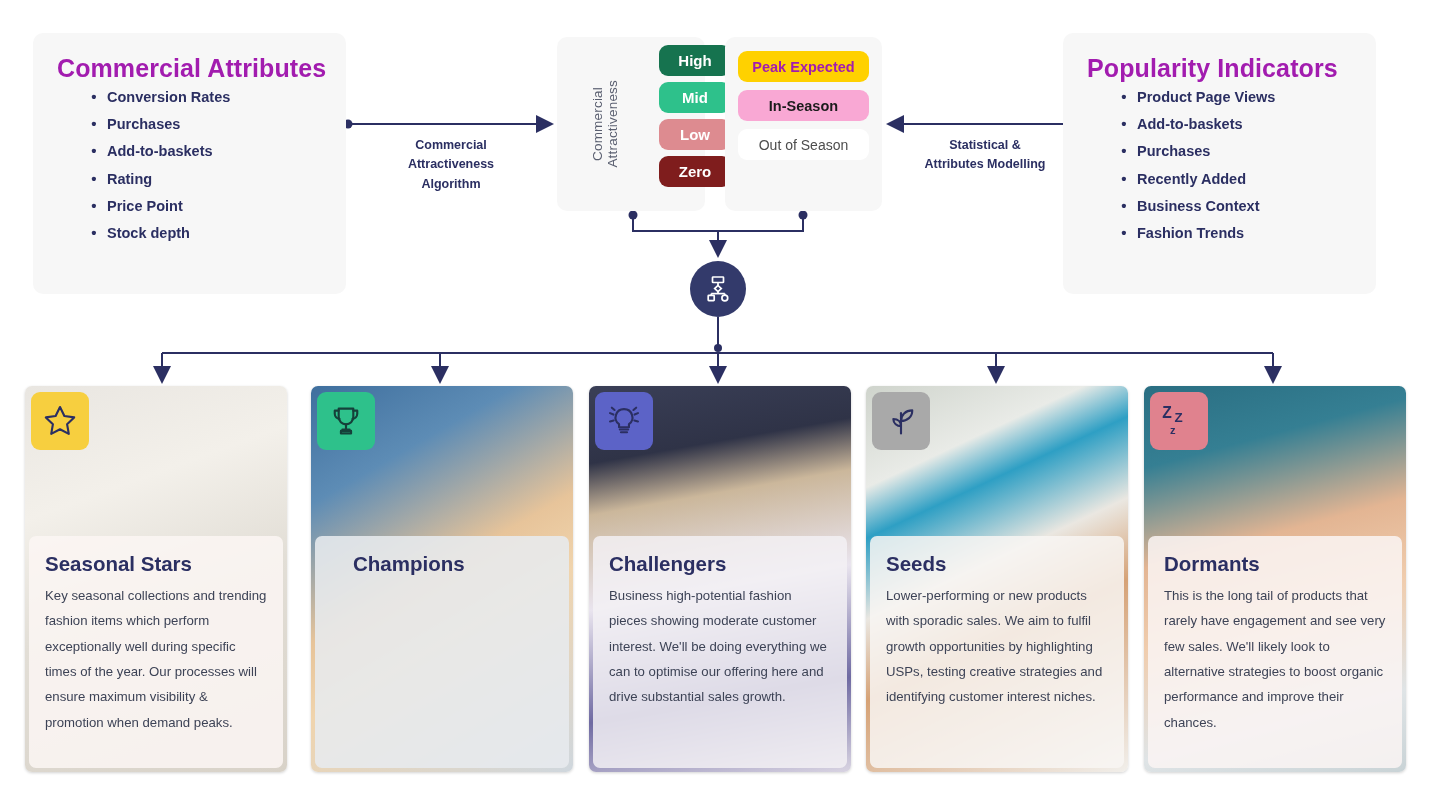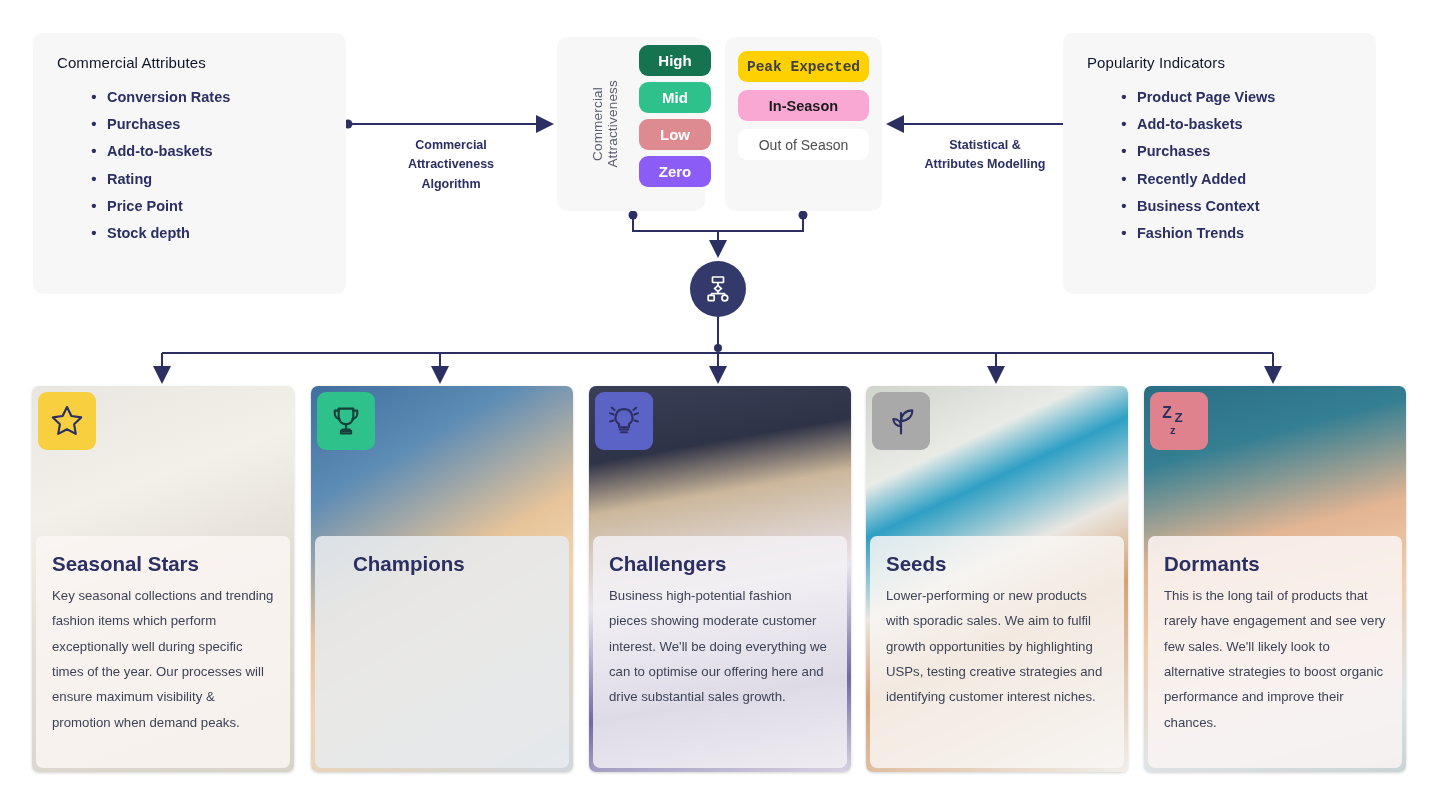--- a/index.html
+++ b/index.html
@@ -8,21 +8,21 @@
     font-family:"Liberation Sans","DejaVu Sans",sans-serif;
     color:#2b2f62;overflow:hidden;position:relative;
   }
   .stage{position:absolute;inset:0;}
 
   
   .panel{
     position:absolute;background:#f7f7f7;border-radius:10px;
   }
   .panel-title{
-    font-size:15px;font-weight:normal;color:#0f172a;letter-spacing:.1px;
+    font-size:25px;font-weight:bold;color:#a21caf;letter-spacing:.1px;
   }
   .bullets{list-style:none;margin:0;padding:0;}
   .bullets li{
     display:flex;align-items:flex-start;
     font-size:14.5px;font-weight:bold;color:#2b2f62;
     margin-bottom:10.5px;
   }
   .bullets li .dot{
     width:26px;flex:none;text-align:center;font-size:15px;line-height:1.1;color:#2b2f62;
   }
@@ -39,21 +39,21 @@
   
   #attract-panel{left:557px;top:37px;width:148px;height:174px;}
   .vert-label{
     position:absolute;left:0;top:0;width:96px;height:174px;
     display:flex;align-items:center;justify-content:center;gap:0px;
   }
   .vert-line{
     writing-mode:vertical-rl;transform:rotate(180deg);
     font-size:13.5px;color:#5a5f70;letter-spacing:.2px;white-space:nowrap;
   }
-  .pill-col{position:absolute;left:82px;top:8px;display:flex;flex-direction:column;gap:6px;}
+  .pill-col{position:absolute;left:102px;top:8px;display:flex;flex-direction:column;gap:6px;}
   .pill{
     width:72px;height:31px;border-radius:9px;
     display:flex;align-items:center;justify-content:center;
     font-size:15px;font-weight:bold;color:#ffffff;
   }
 
   
   #season-panel{left:725px;top:37px;width:157px;height:174px;}
   .season-col{position:absolute;left:13px;top:14px;display:flex;flex-direction:column;gap:8px;}
   .season-pill{
@@ -172,27 +172,27 @@
 
   <div class="panel" id="attract-panel">
     <div class="vert-label">
       <span class="vert-line">Commercial</span>
       <span class="vert-line">Attractiveness</span>
     </div>
     <div class="pill-col" id="attract-pills">
         <div class="pill" style="background: rgb(22, 115, 79); color: rgb(255, 255, 255);">High</div>
         <div class="pill" style="background: rgb(46, 193, 139); color: rgb(255, 255, 255);">Mid</div>
         <div class="pill" style="background: rgb(221, 139, 144); color: rgb(255, 255, 255);">Low</div>
-        <div class="pill" style="background: #8b5cf6; color: rgb(255, 255, 255);">Zero</div>
+        <div class="pill" style="background: #7f1d1d; color: rgb(255, 255, 255);">Zero</div>
       </div>
   </div>
 
   <div class="panel" id="season-panel">
     <div class="season-col" id="season-pills">
-        <div class="season-pill" style="background: rgb(255, 209, 0); color: #404040; font-family: Liberation Mono, monospace;">Peak Expected</div>
+        <div class="season-pill" style="background: rgb(255, 209, 0); color: #a21caf;">Peak Expected</div>
         <div class="season-pill" style="background: #f9a8d4; color: rgb(27, 27, 27);">In-Season</div>
         <div class="season-pill" style="background: rgb(255, 255, 255); color: rgb(77, 77, 77); font-weight: normal; font-size: 14px;">Out of Season</div>
       </div>
   </div>
 
   <div class="panel" id="right-panel">
     <div class="panel-title">Popularity Indicators</div>
     <ul class="bullets" id="right-bullets">
         <li>
           <span class="dot">•</span>
@@ -239,21 +239,21 @@
       <line x1="15" y1="17.7" x2="15" y2="19.6"></line>
       <path d="M8.2 19.6 L21.8 19.6"></path>
       <line x1="8.2" y1="19.6" x2="8.2" y2="21.4"></line>
       <line x1="21.8" y1="19.6" x2="21.8" y2="21.4"></line>
       <rect x="5.2" y="21.4" width="6" height="5.2" rx="0.6"></rect>
       <circle cx="21.8" cy="24" r="2.9"></circle>
     </svg>
   </div>
 
   <div id="cards-host">
-      <div class="card" style="left: 32px;">
+      <div class="card" style="left: 25px;">
         <div class="card-photo" style="background: linear-gradient(160deg, rgb(233, 230, 225) 0%, rgb(243, 240, 234) 28%, rgb(226, 222, 214) 55%, rgb(216, 210, 200) 100%), radial-gradient(circle at 62% 28%, rgb(251, 250, 247) 0%, rgb(239, 236, 230) 42%, rgb(221, 216, 206) 100%); filter: blur(0.4px);"></div>
         <div class="badge" style="background: rgb(247, 207, 63);">
           <svg width="36" height="36" viewBox="0 0 32 32">
             <path stroke="#2b2f62" stroke-width="1.9" fill="none" stroke-linejoin="round" stroke-linecap="round" d="M16 3.6 L19.9 11.6 L28.6 12.8 L22.3 18.8 L23.8 27.4 L16 23.3 L8.2 27.4 L9.7 18.8 L3.4 12.8 L12.1 11.6 Z"></path>
           </svg>
         </div>
         <div class="card-overlay" style="background: rgba(252, 246, 243, 0.86);">
           <div class="card-title">Seasonal Stars</div>
           <p class="card-desc">Key seasonal collections and trending fashion items which perform exceptionally well during specific times of the year. Our processes will ensure maximum visibility &amp; promotion when demand peaks.</p>
         </div>

